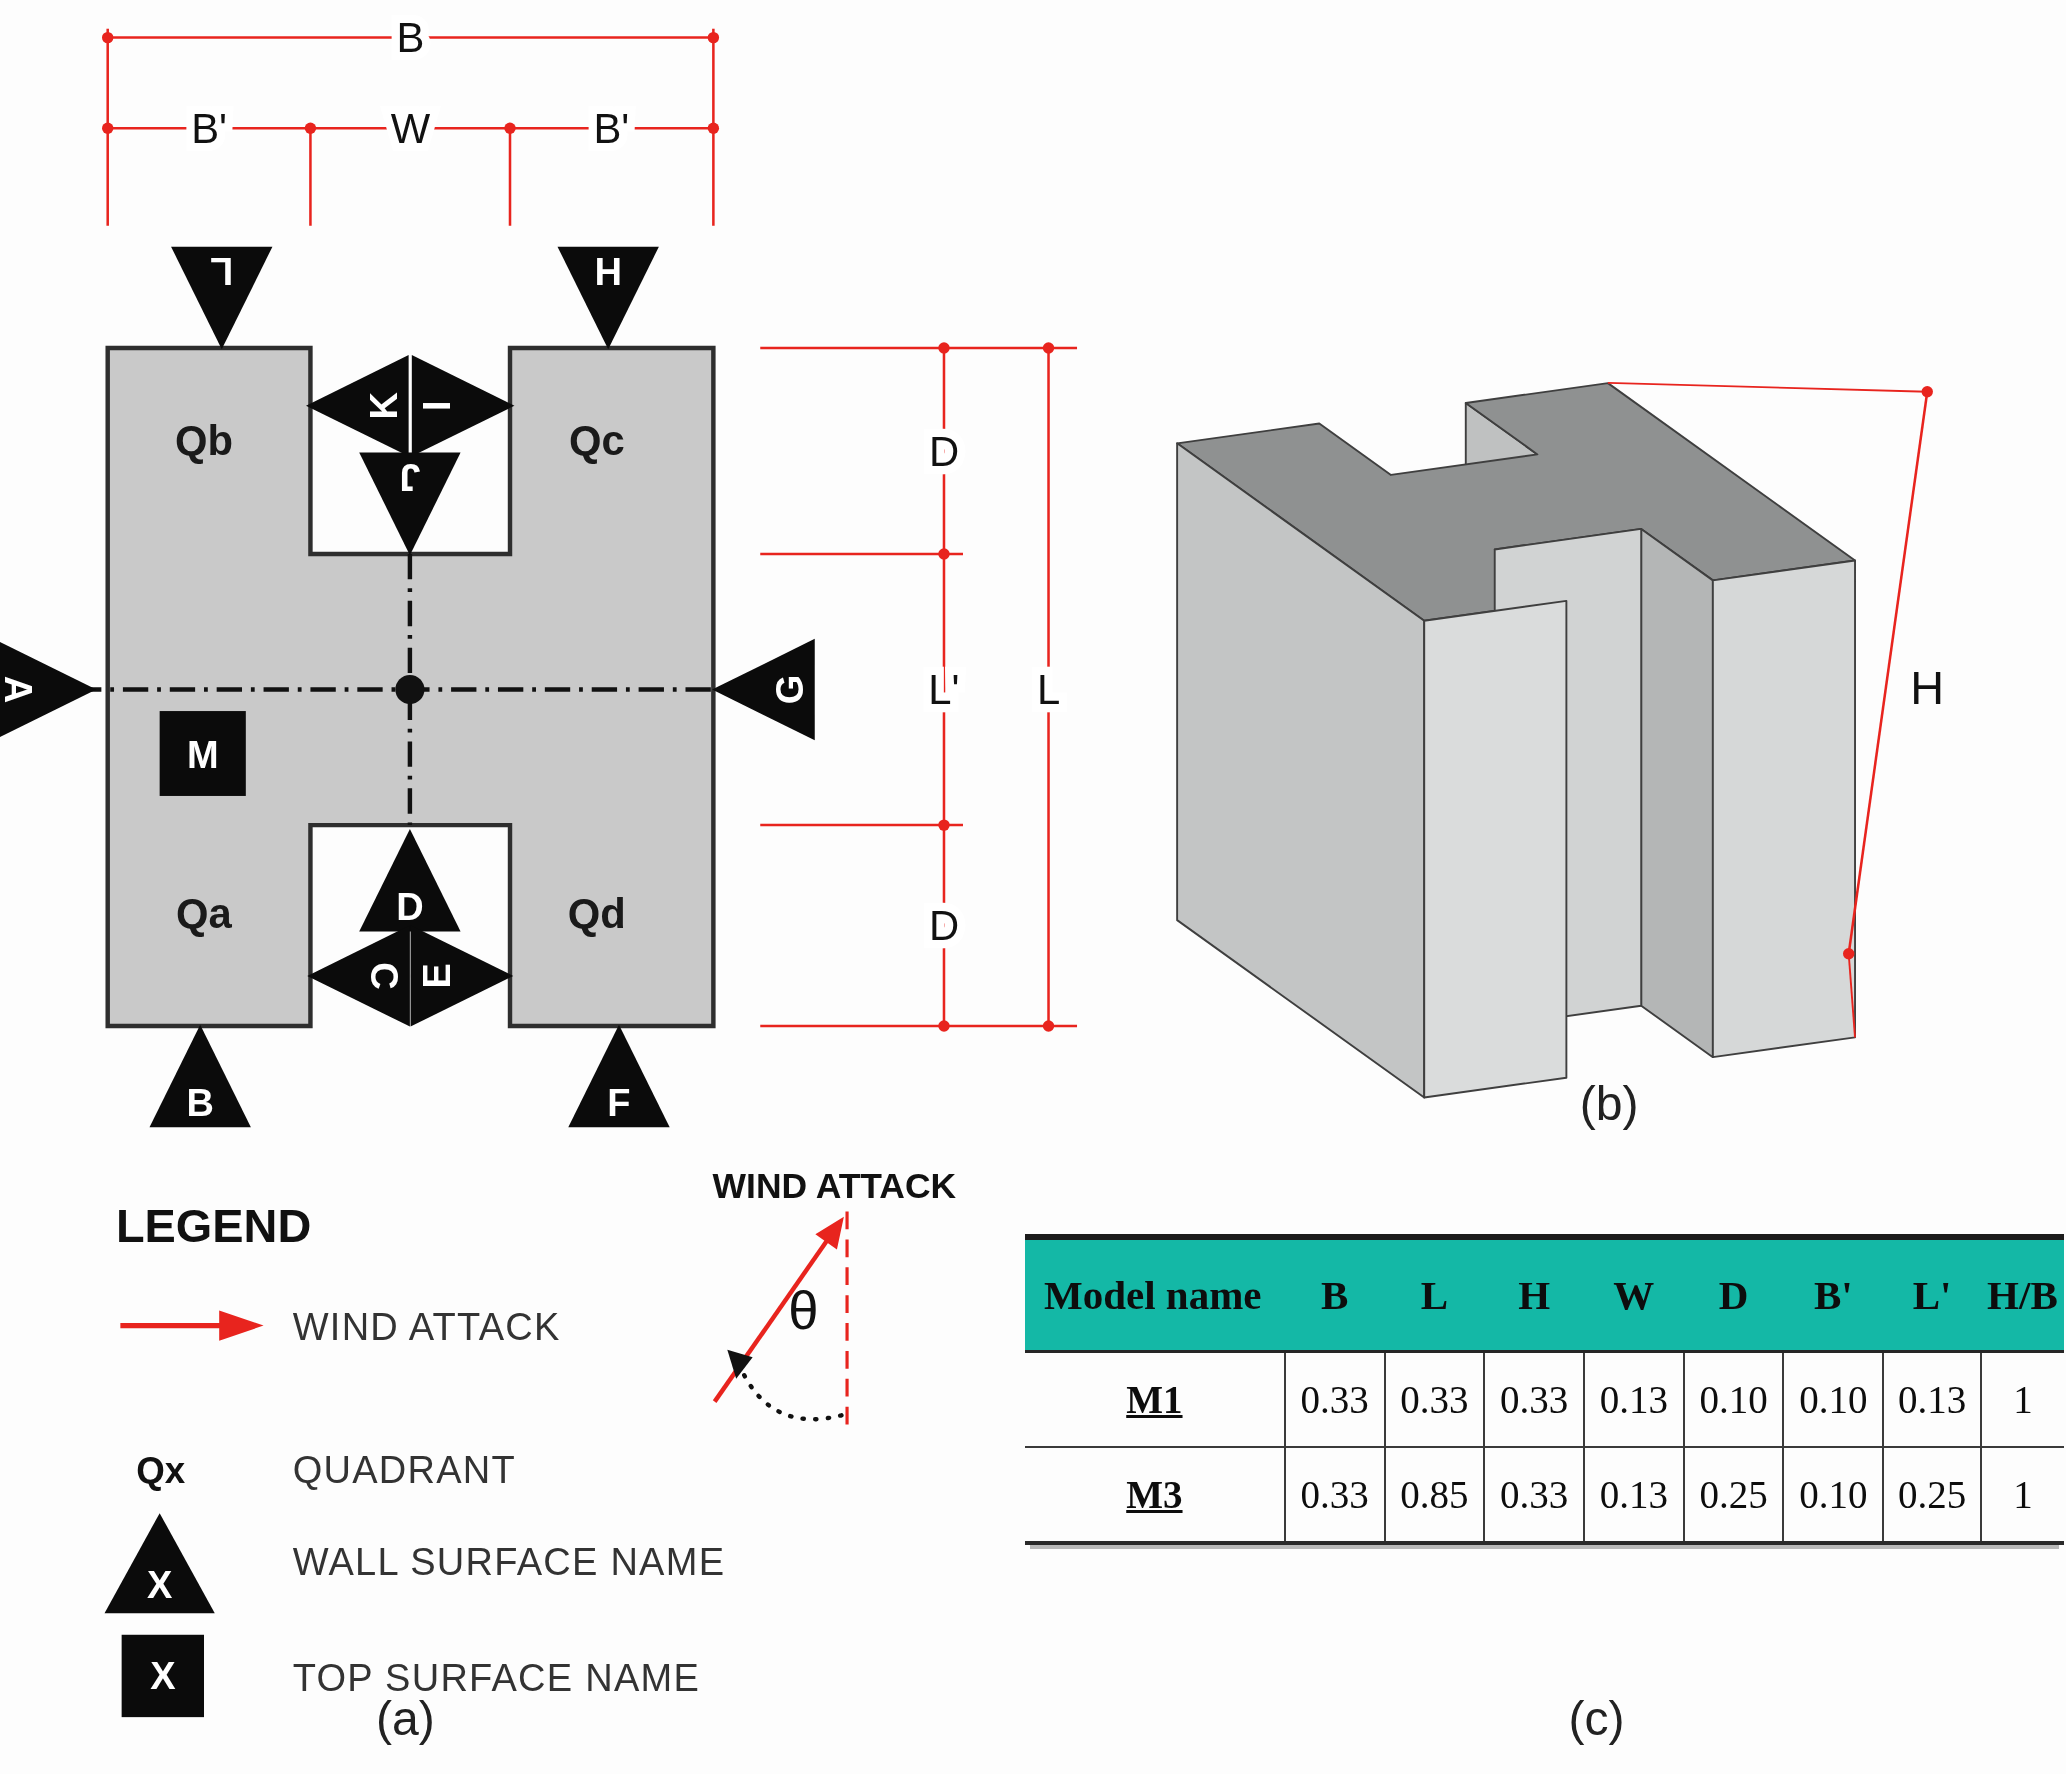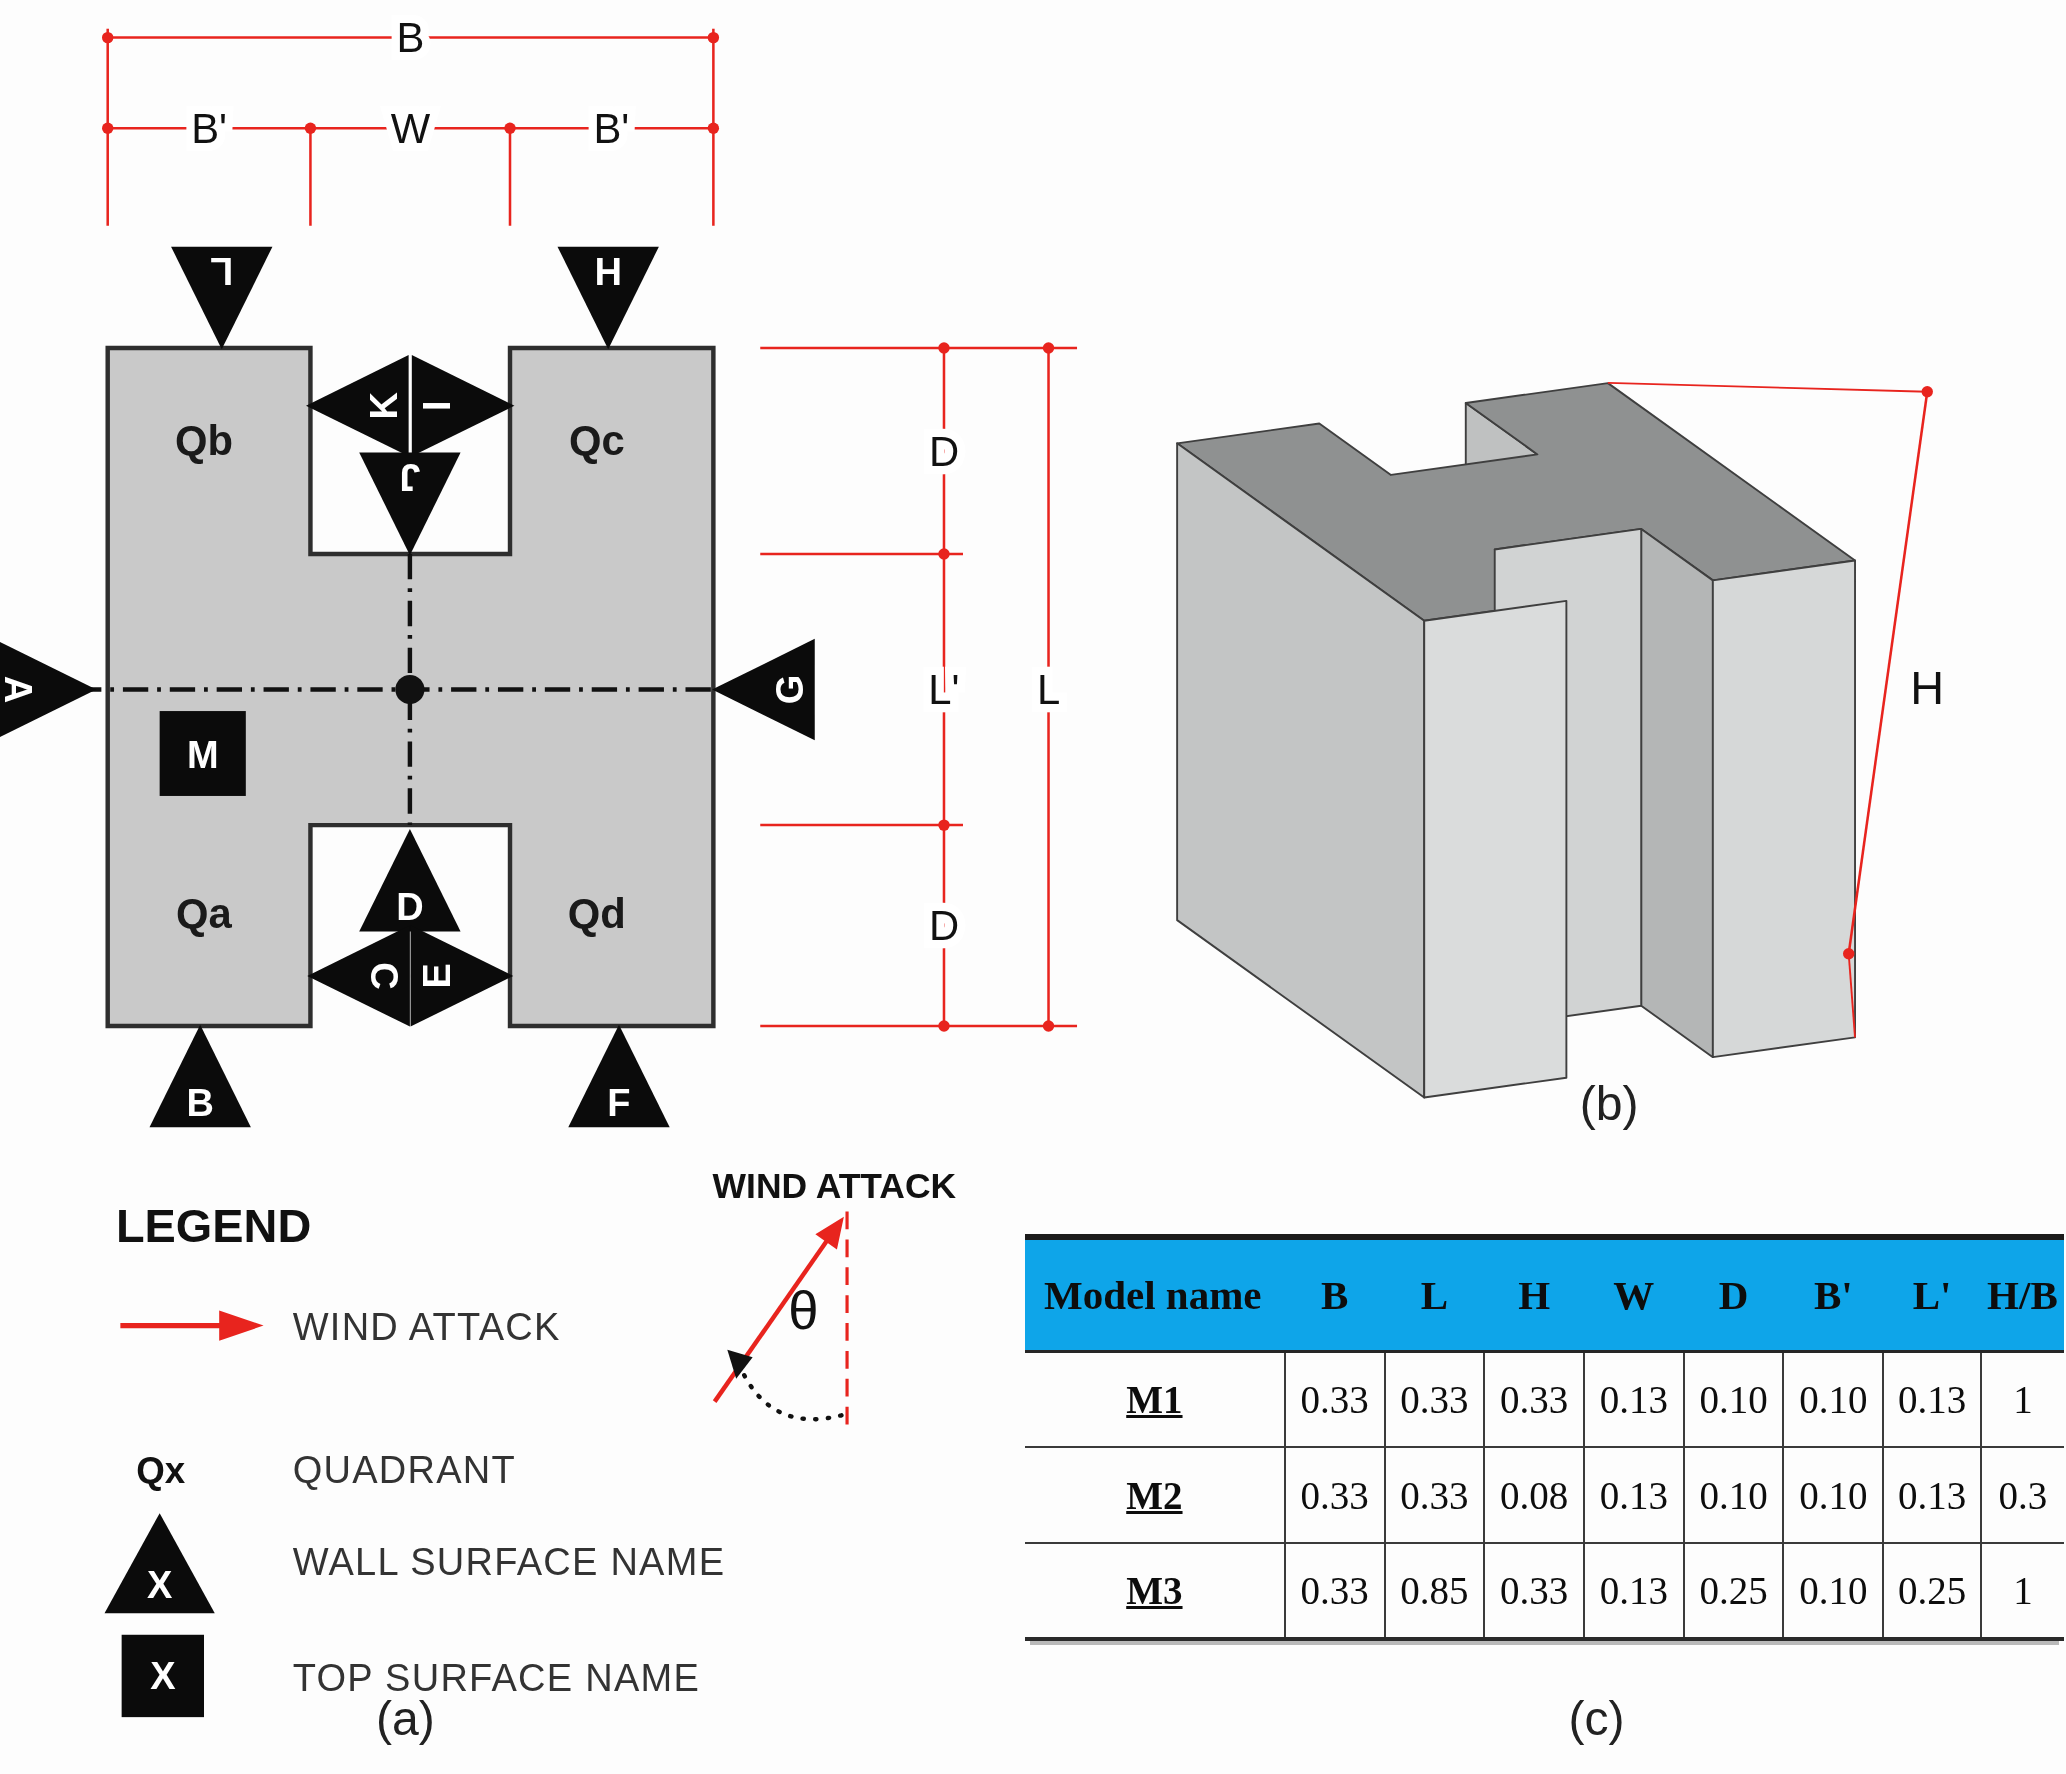--- a/index.html
+++ b/index.html
@@ -12,21 +12,21 @@
   .quadlabel{font-size:66px;font-weight:bold;fill:#1a1a1a;text-anchor:middle;dominant-baseline:central;}
   .trletter{font-size:60px;font-weight:bold;fill:#fff;text-anchor:middle;}
   .legendtitle{font-size:74px;font-weight:bold;fill:#111;}
   .legenditem{font-size:60px;fill:#333;letter-spacing:2px;}
   .panellabel{font-size:76px;fill:#222;text-anchor:middle;}
   
   #model-table{position:absolute;left:1025px;top:1234px;width:1039px;}
   #model-table table{border-collapse:collapse;width:100%;font-family:"Liberation Serif",serif;
                      border-top:6.3px solid #1c1c1c;border-bottom:4.4px solid #2a2a2a;
                      box-shadow:0 9px 0 -5px #b9b9b9;}
-  #model-table thead tr{background:#0ea5e9;height:114px;padding-left:12px;}
+  #model-table thead tr{background:#14b8a6;height:114px;padding-left:12px;}
   #model-table th{font-size:41px;font-weight:bold;color:#0d0d0d;border-bottom:3.8px solid #262626;}
   #model-table th:first-child{text-align:left;padding-left:19px;}
   #model-table tbody tr{height:96px;}
   #model-table tbody tr + tr{border-top:2.5px solid #3a3a3a;}
   #model-table td{font-size:39px;color:#0d0d0d;text-align:center;}
   #model-table td + td{border-left:2.5px solid #3a3a3a;}
   #model-table td.mname{font-weight:bold;text-decoration:underline;}
 </style>
 </head>
 <body>
@@ -235,31 +235,20 @@
             <td>0.33</td>
             <td>0.33</td>
             <td>0.33</td>
             <td>0.13</td>
             <td>0.10</td>
             <td>0.10</td>
             <td>0.13</td>
             <td>1</td>
           </tr>
           <tr>
-            <td class="mname">M2</td>
-            <td>0.33</td>
-            <td>0.33</td>
-            <td>0.08</td>
-            <td>0.13</td>
-            <td>0.10</td>
-            <td>0.10</td>
-            <td>0.13</td>
-            <td>0.3</td>
-          </tr>
-          <tr>
             <td class="mname">M3</td>
             <td>0.33</td>
             <td>0.85</td>
             <td>0.33</td>
             <td>0.13</td>
             <td>0.25</td>
             <td>0.10</td>
             <td>0.25</td>
             <td>1</td>
           </tr>

